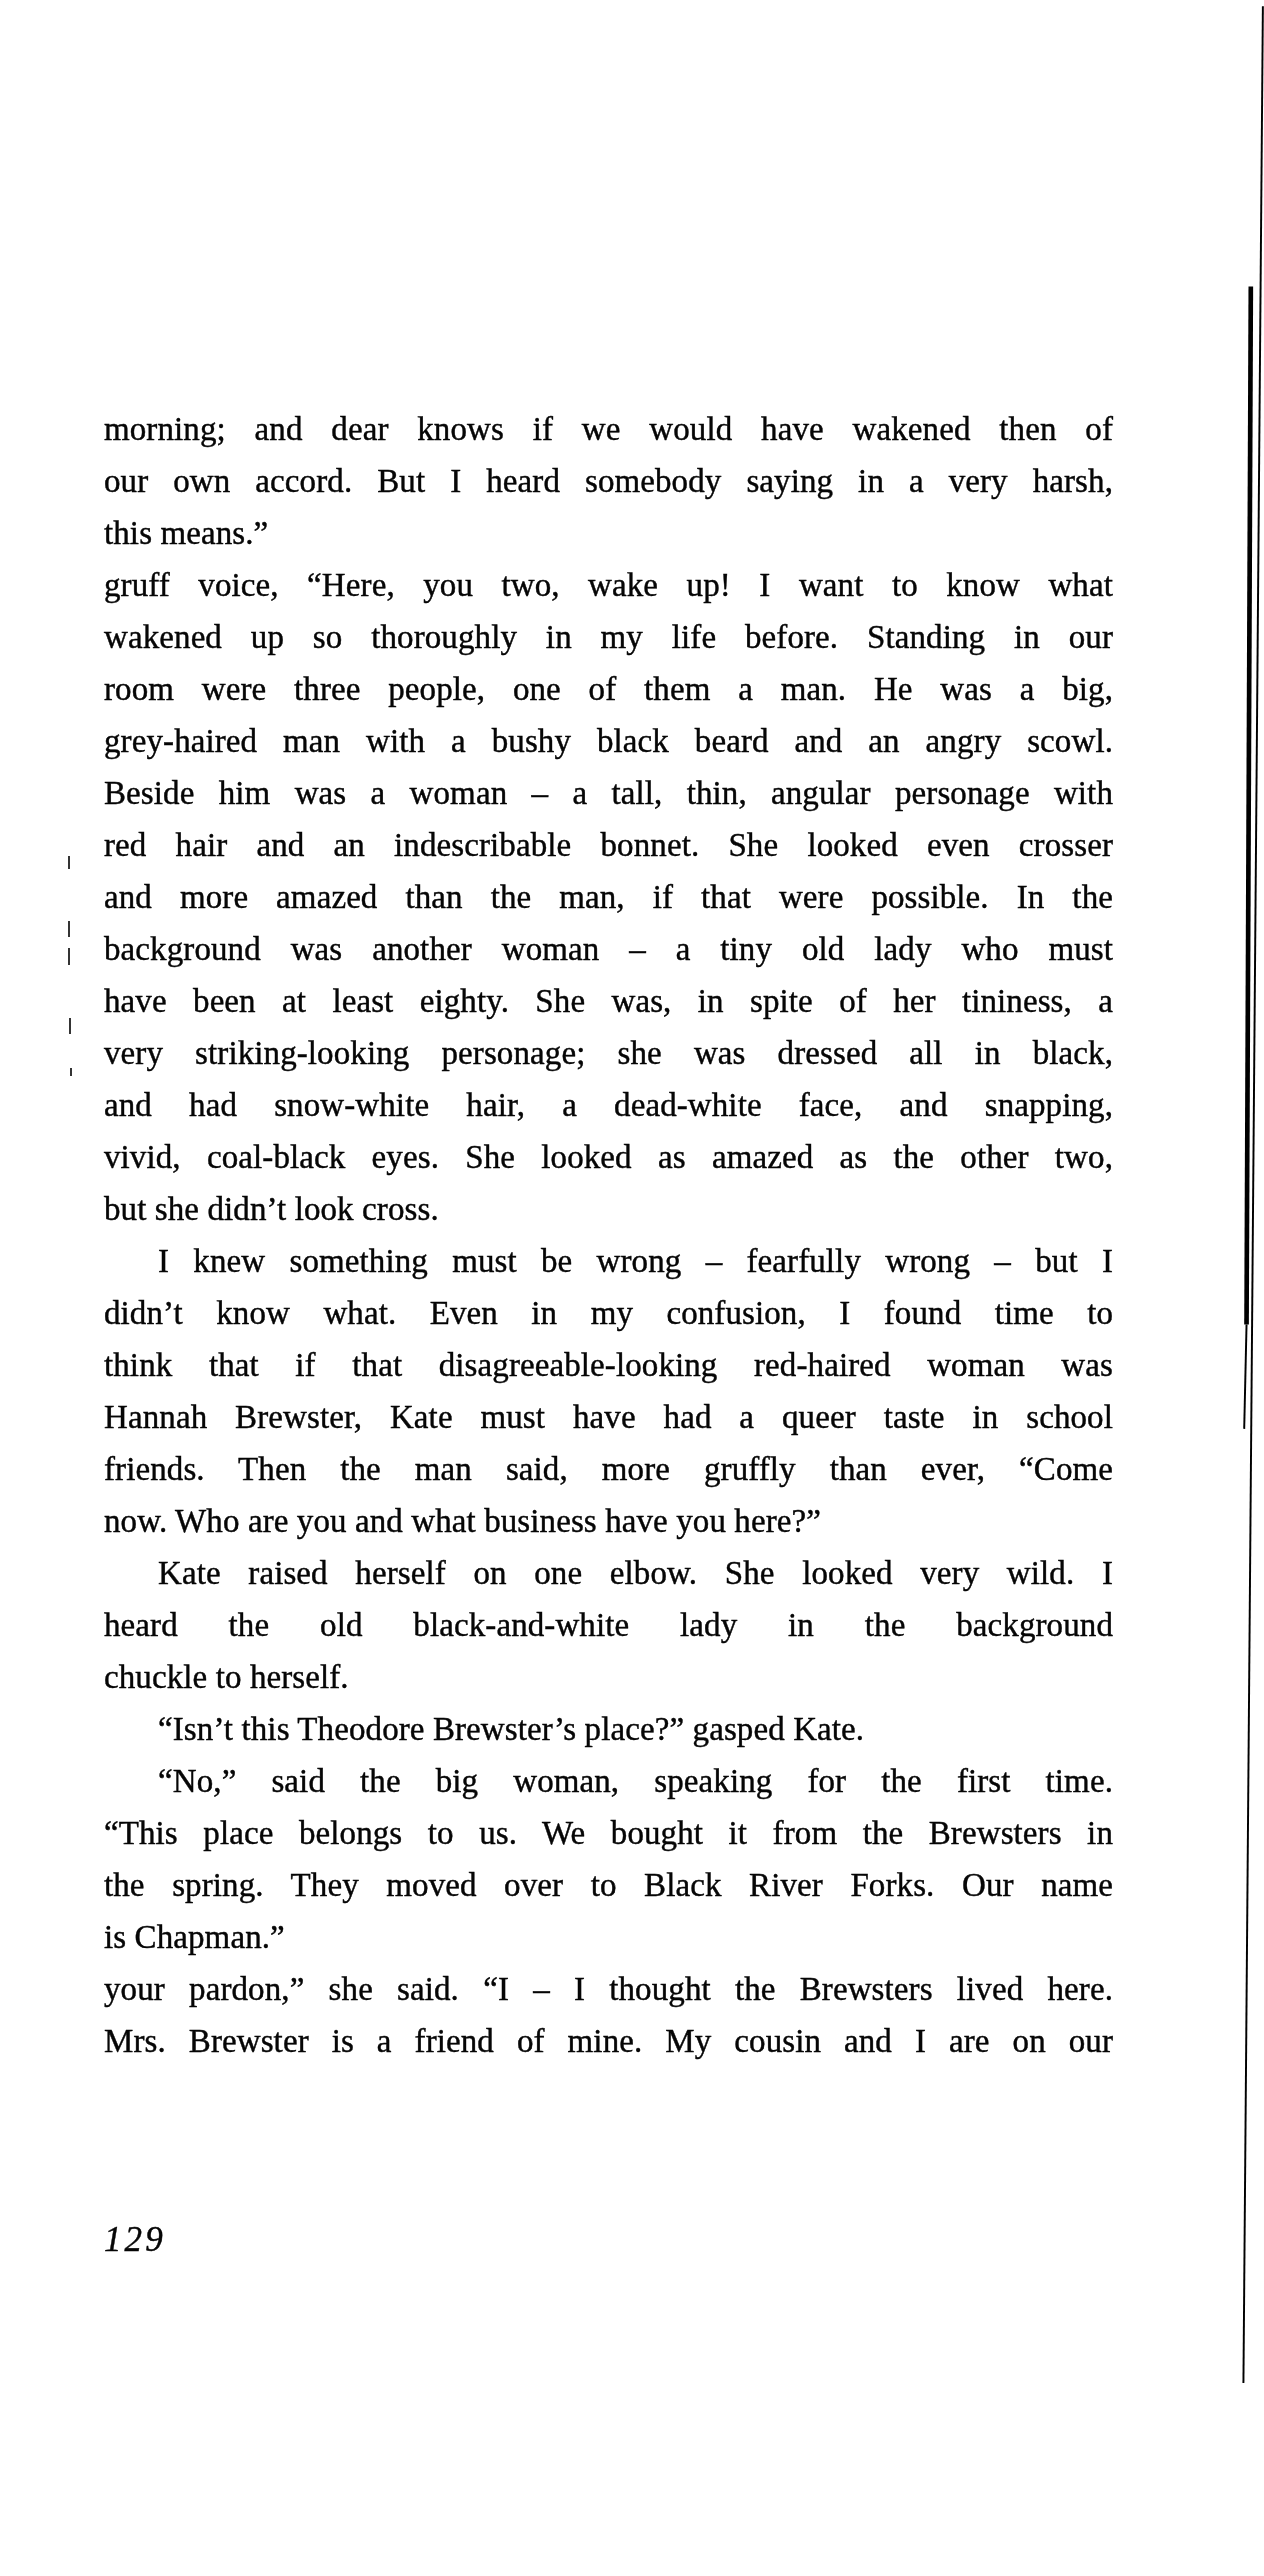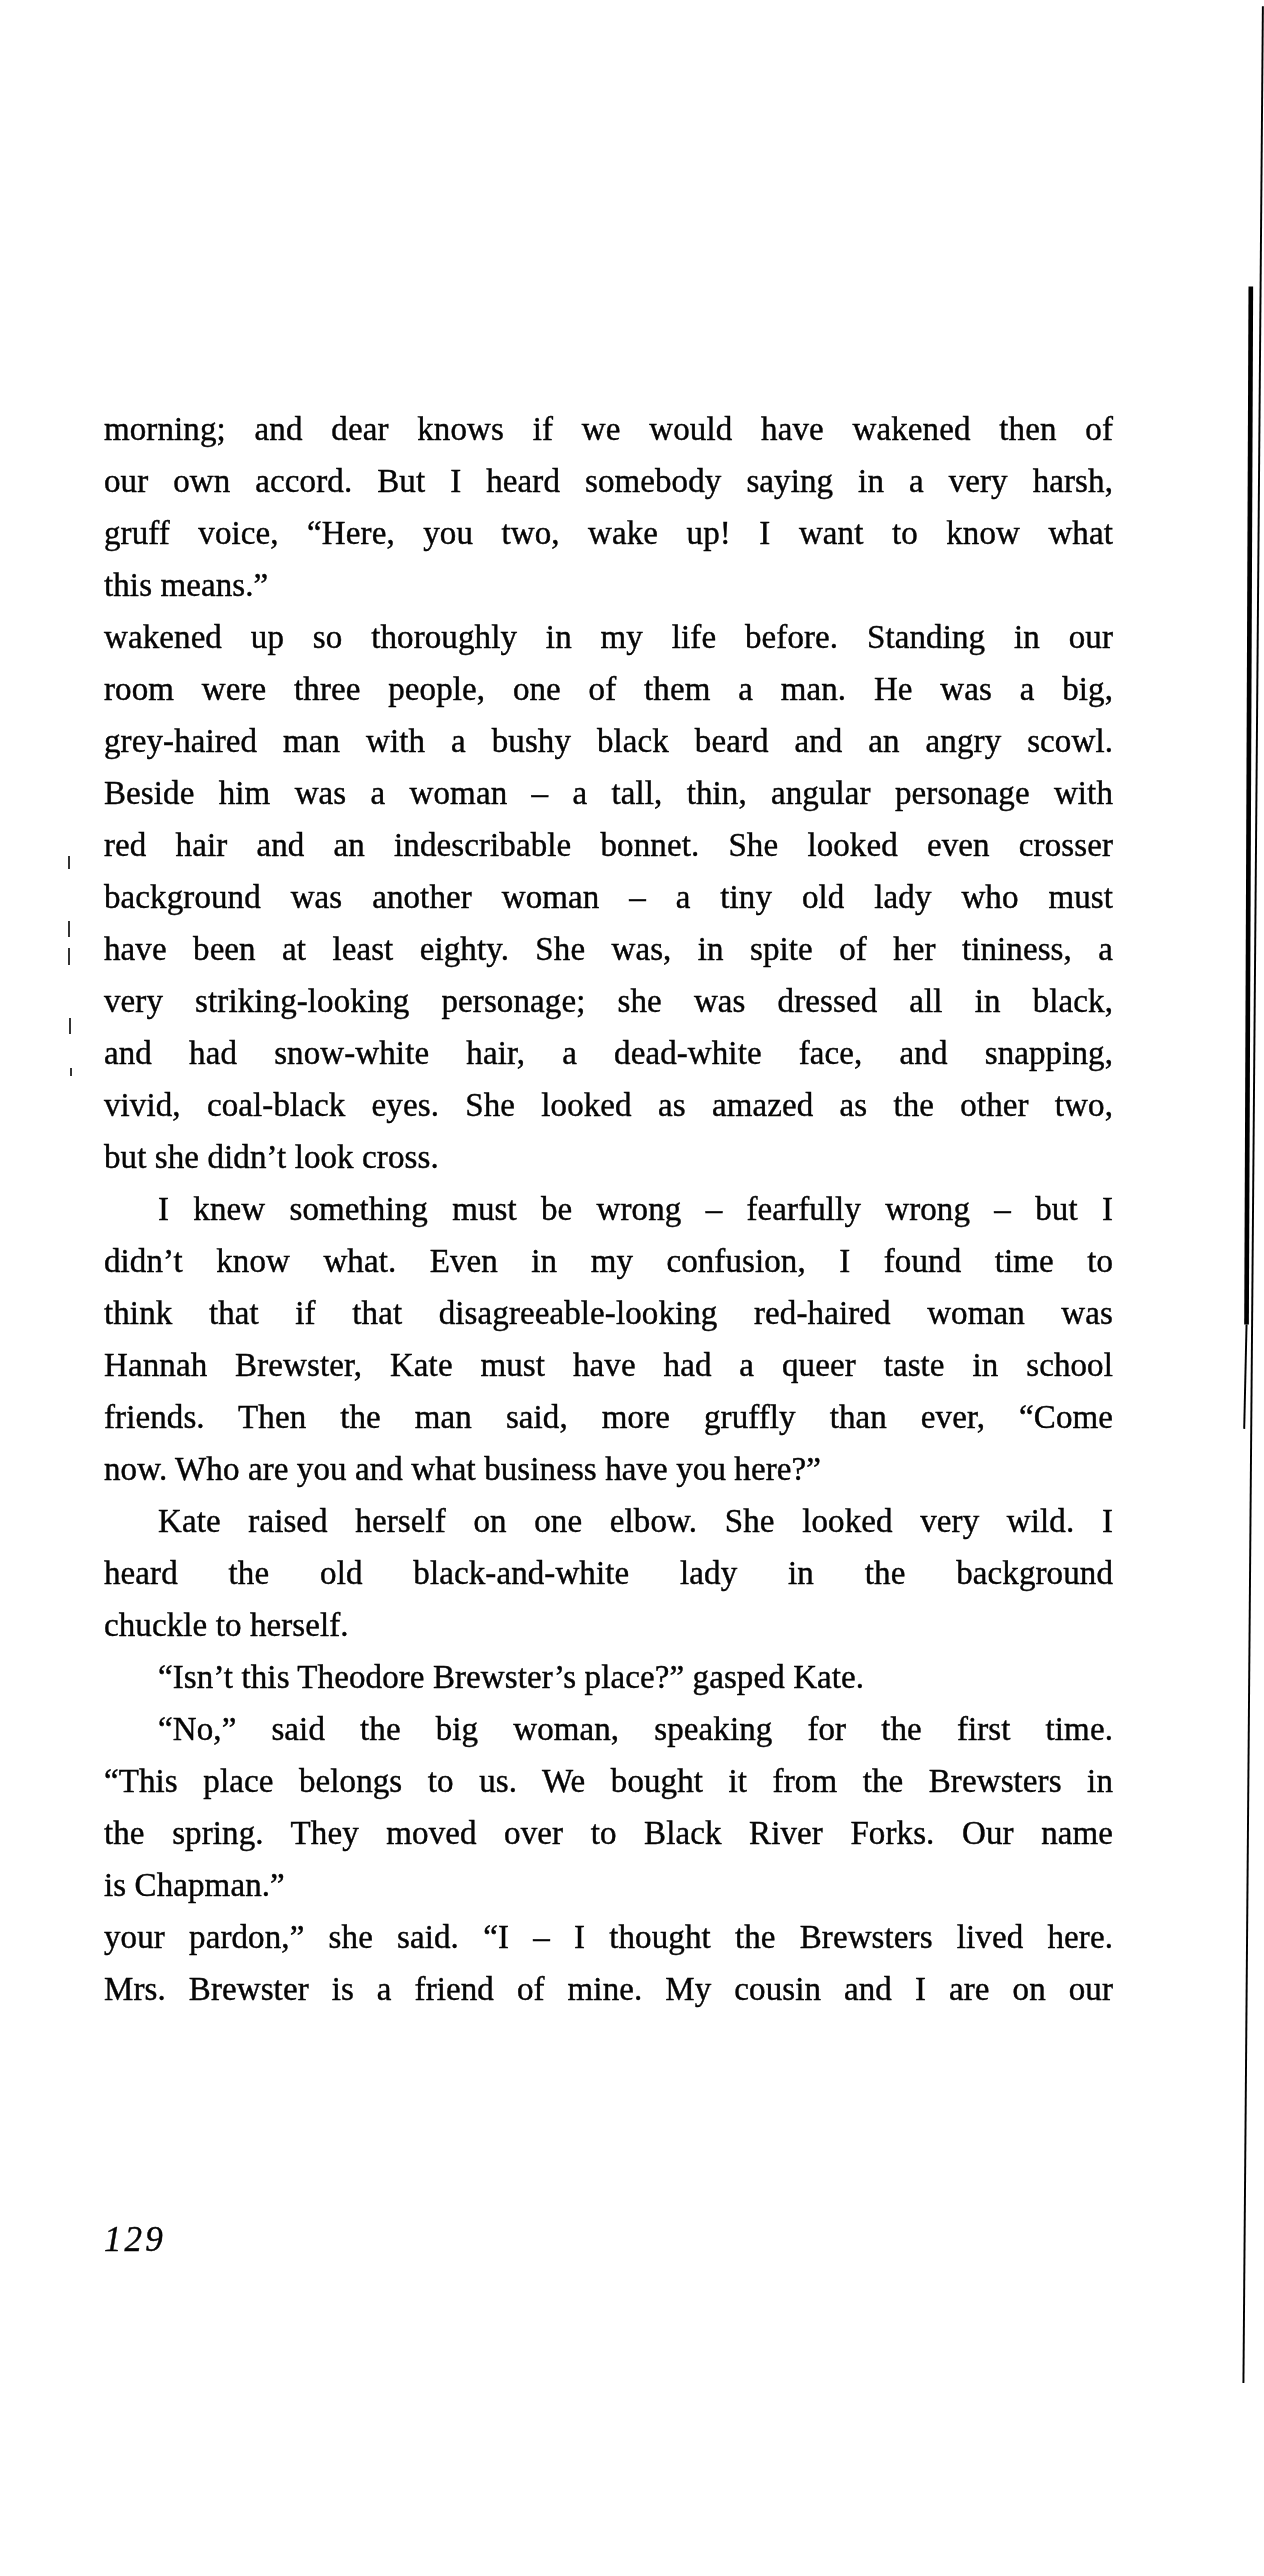--- a/index.html
+++ b/index.html
@@ -50,27 +50,28 @@
   }
 </style>
 </head>
 <body>
 
 <div>
 
   <main class="text-block">
     <div class="ln">morning; and dear knows if we would have wakened then of</div>
     <div class="ln">our own accord. But I heard somebody saying in a very harsh,</div>
+    <div class="ln end">this means.”</div>
     <div class="ln">gruff voice, “Here, you two, wake up! I want to know what</div>
-    <div class="ln end">this means.”</div>
     <div class="ln">wakened up so thoroughly in my life before. Standing in our</div>
     <div class="ln">room were three people, one of them a man. He was a big,</div>
     <div class="ln">grey-haired man with a bushy black beard and an angry scowl.</div>
     <div class="ln">Beside him was a woman – a tall, thin, angular personage with</div>
     <div class="ln">red hair and an indescribable bonnet. She looked even crosser</div>
+    <div class="ln">and more amazed than the man, if that were possible. In the</div>
     <div class="ln">background was another woman – a tiny old lady who must</div>
     <div class="ln">have been at least eighty. She was, in spite of her tininess, a</div>
     <div class="ln">very striking-looking personage; she was dressed all in black,</div>
     <div class="ln">and had snow-white hair, a dead-white face, and snapping,</div>
     <div class="ln">vivid, coal-black eyes. She looked as amazed as the other two,</div>
     <div class="ln end">but she didn’t look cross.</div>
     <div class="ln ind">I knew something must be wrong – fearfully wrong – but I</div>
     <div class="ln">didn’t know what. Even in my confusion, I found time to</div>
     <div class="ln">think that if that disagreeable-looking red-haired woman was</div>
     <div class="ln">Hannah Brewster, Kate must have had a queer taste in school</div>

